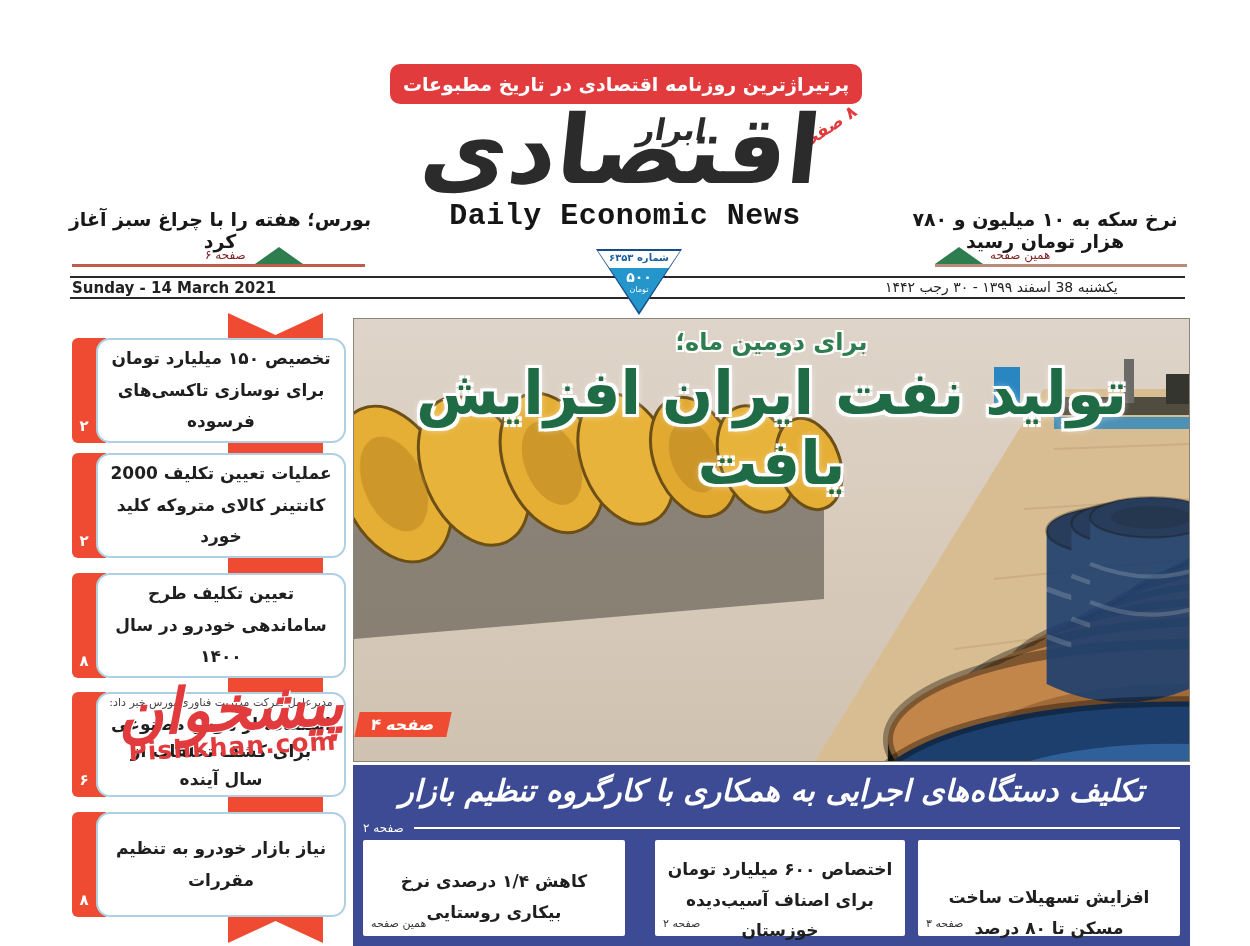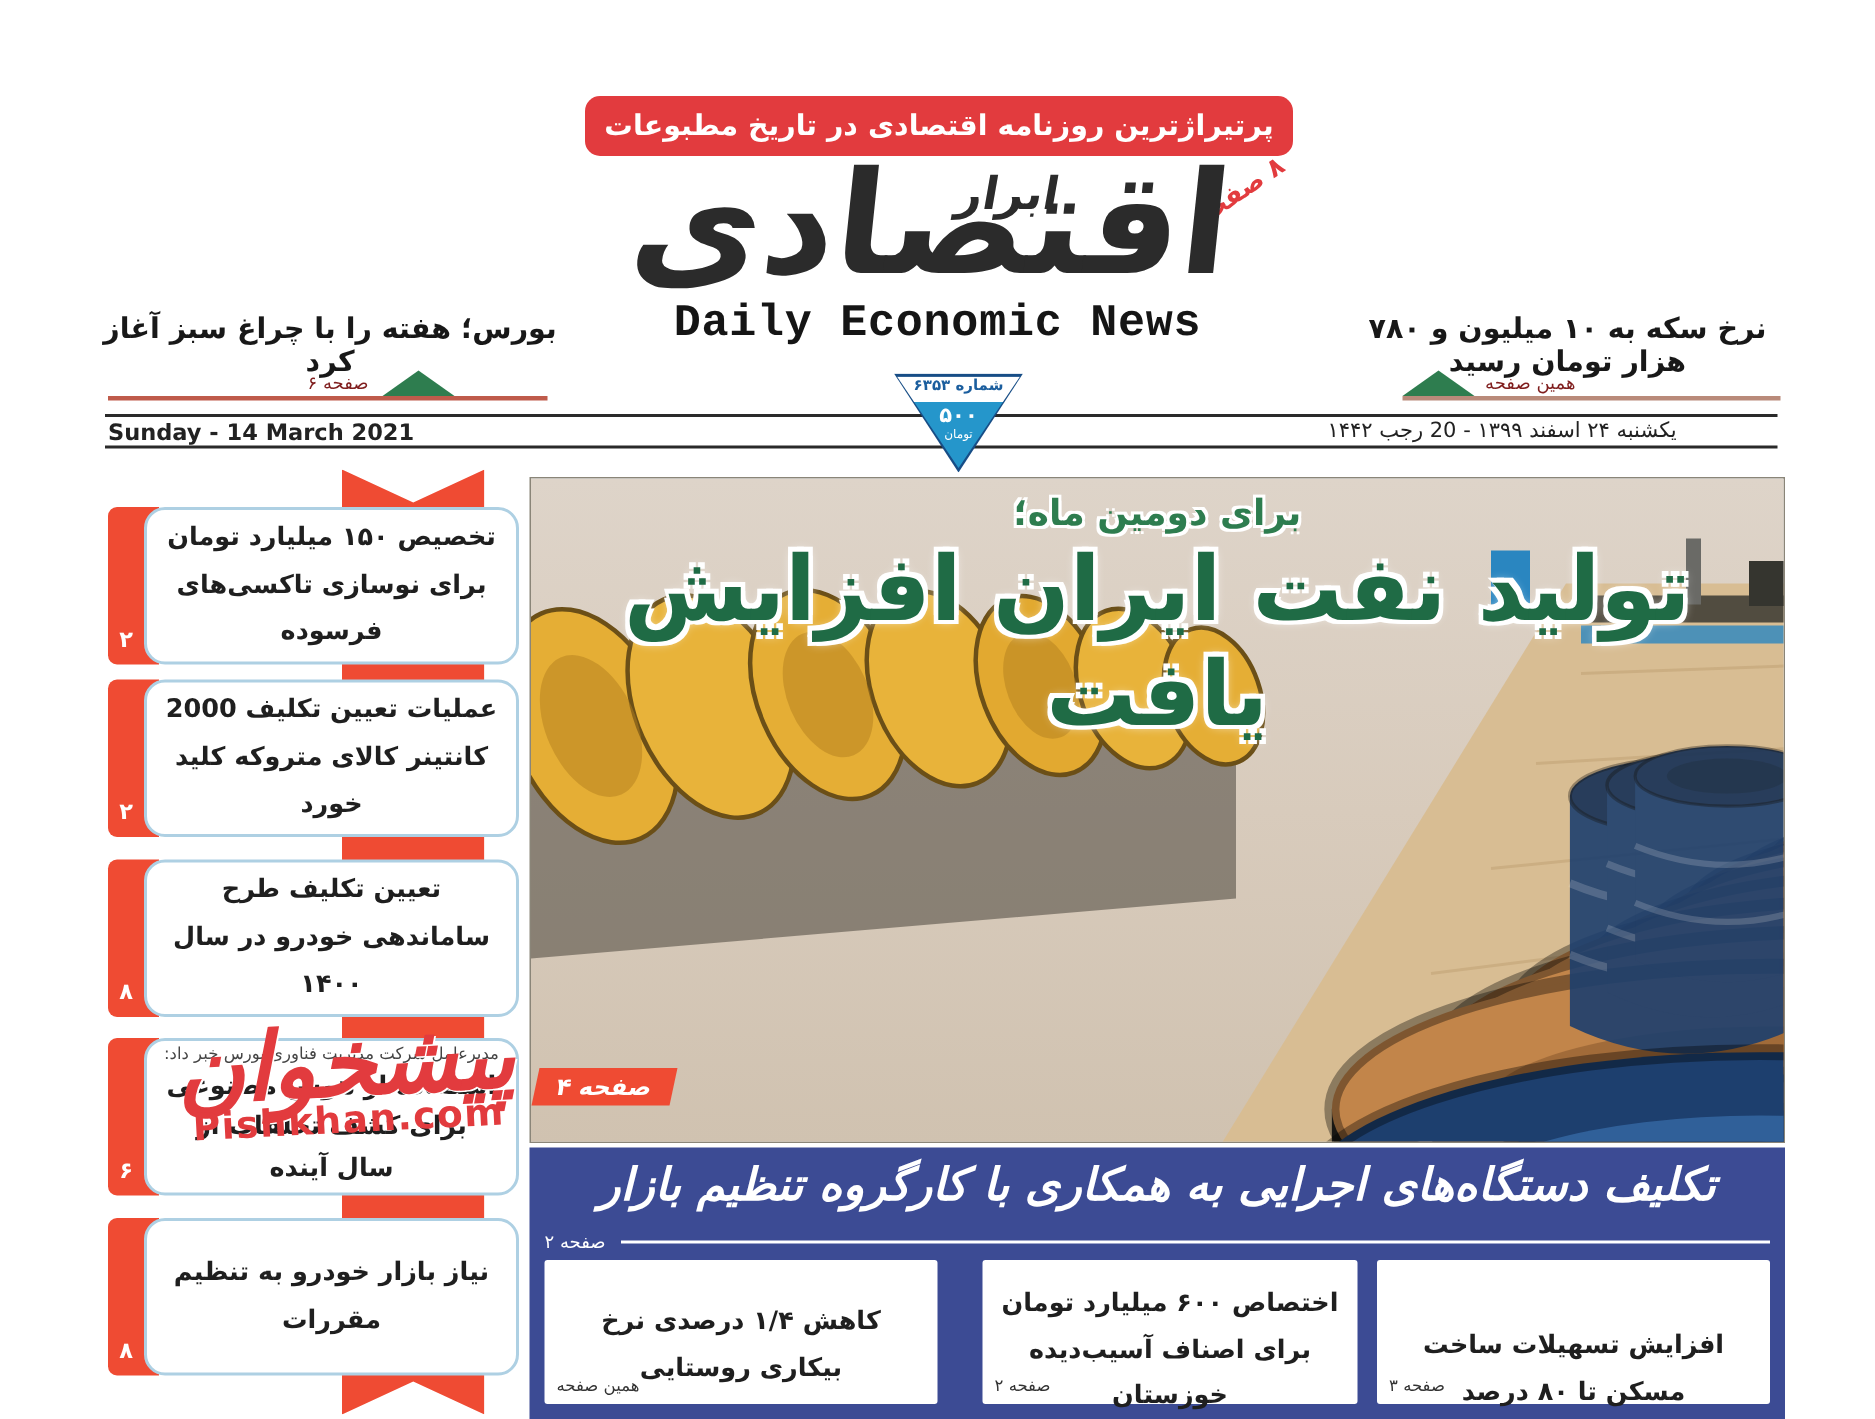--- a/index.html
+++ b/index.html
@@ -117,21 +117,21 @@
   <span class="green-tri" style="left:255px;top:247px;"></span>
   <div class="teaser-line" style="left:72px;top:264px;width:293px;"></div>
 
   <div class="teaser-title t-right rtl">نرخ سکه به ۱۰ میلیون و ۷۸۰ هزار تومان رسید</div>
   <span class="green-tri" style="left:935px;top:247px;"></span>
   <span class="page-marker rtl" style="left:990px;top:248px;">همین صفحه</span>
   <div class="teaser-line" style="left:935px;top:264px;width:252px;background:#b98a7a;"></div>
 
   <div class="rule" style="top:276px;height:2px;"></div>
   <div class="date-en">Sunday - 14 March 2021</div>
-  <div class="date-fa rtl">یکشنبه ۲۴ اسفند ۱۳۹۹ - 20 رجب ۱۴۴۲</div>
+  <div class="date-fa rtl">یکشنبه 38 اسفند ۱۳۹۹ - ۳۰ رجب ۱۴۴۲</div>
   <div class="rule" style="top:297px;height:2px;"></div>
 
   <div class="ribbon"></div>
 
   <div class="side-tab" style="top:338px;height:105px;">
     <span>۲</span>
     </div>
   <div class="side-box" style="top:338px;height:105px;">
     <div class="vcenter">
         <div class="side-title rtl">تخصیص ۱۵۰ میلیارد تومان برای نوسازی تاکسی‌های فرسوده</div>

